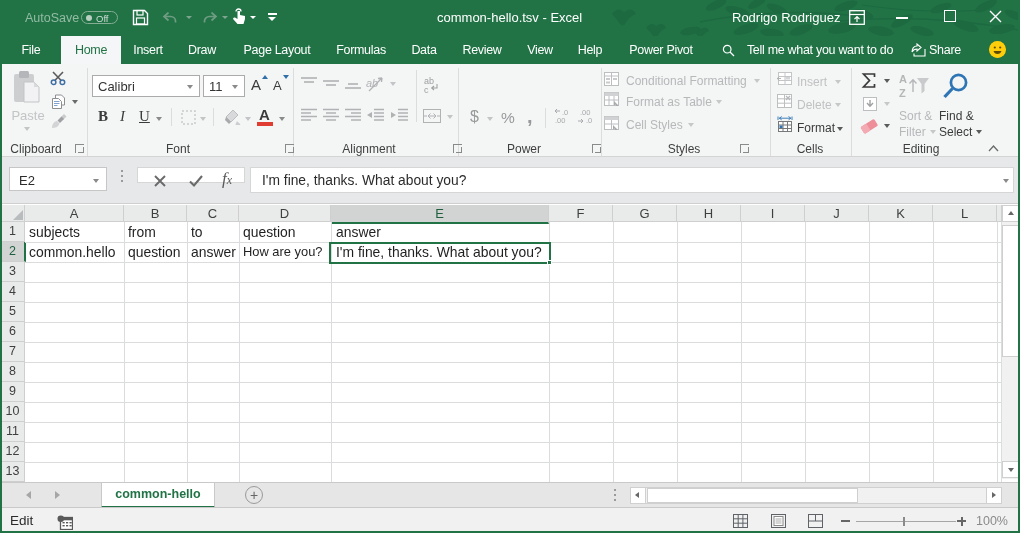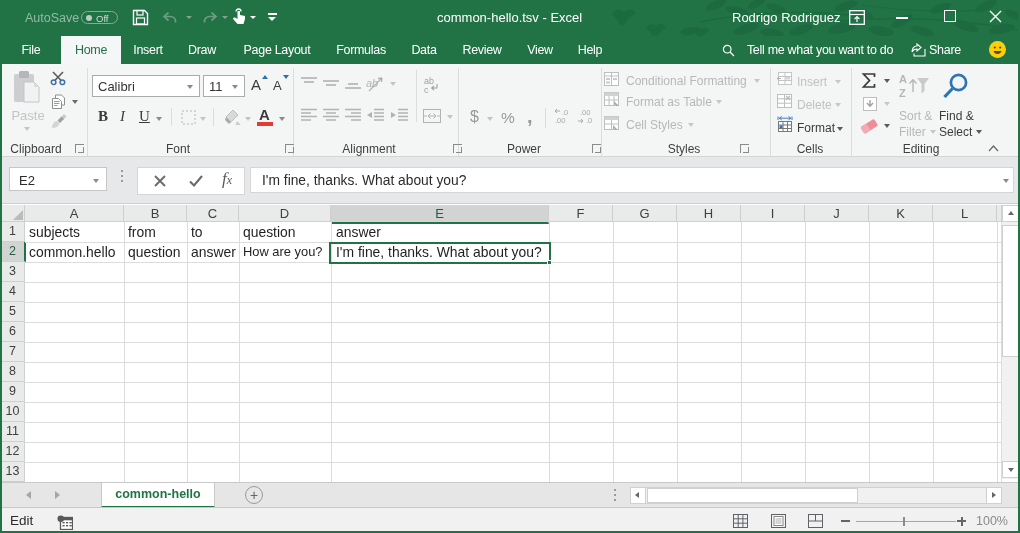--- a/index.html
+++ b/index.html
@@ -119,20 +119,21 @@
   <div class="rtab" style="left:14px;width:34px;">File</div>
   <div class="rtab" style="left:61px;width:60px;background:#f5f6f7;color:#217346;">Home</div>
   <div class="rtab" style="left:126px;width:44px;">Insert</div>
   <div class="rtab" style="left:180px;width:44px;">Draw</div>
   <div class="rtab" style="left:238px;width:78px;">Page Layout</div>
   <div class="rtab" style="left:329px;width:64px;">Formulas</div>
   <div class="rtab" style="left:406px;width:36px;">Data</div>
   <div class="rtab" style="left:456px;width:52px;">Review</div>
   <div class="rtab" style="left:520px;width:40px;">View</div>
   <div class="rtab" style="left:572px;width:36px;">Help</div>
+  <div class="rtab" style="left:622px;width:78px;">Power Pivot</div>
   <svg class="abs" style="left:722px;top:8px" width="13" height="13" viewBox="0 0 13 13">
     <circle cx="5.2" cy="5.2" r="3.8" fill="none" stroke="#fff" stroke-width="1.2"></circle>
     <line x1="8" y1="8" x2="12" y2="12" stroke="#fff" stroke-width="1.2"></line>
   </svg>
   <div class="rtab" style="left:737px;width:166px;font-size:12.5px;">Tell me what you want to do</div>
   <svg class="abs" style="left:911px;top:7px" width="16" height="14" viewBox="0 0 16 14">
     <path d="M10 4.5 L6 1 v2 c-3 0 -5 2.5 -5 6 c1 -2 2.5 -3 5 -3 v2 z" fill="none" stroke="#fff" stroke-width="1.1"></path>
     <path d="M3 10.5 v2.5 h11 v-7" fill="none" stroke="#fff" stroke-width="1.1"></path>
   </svg>
   <div class="rtab" style="left:924px;width:42px;">Share</div>
@@ -471,21 +472,21 @@
 <div class="abs" id="fbar">
   <div class="abs" style="left:9px;top:10px;width:98px;height:24px;background:#fff;border:1px solid #c6c6c6;">
     <span class="abs" style="left:9px;top:5px;font-size:13px;color:#2b2b2b;">E2</span>
     <div class="abs" style="left:83px;top:11px;">
         <div class="arrow-dn"></div>
       </div>
   </div>
   <div class="abs" style="left:121px;top:13px;width:2px;height:2px;background:#9a9a9a;"></div>
   <div class="abs" style="left:121px;top:18px;width:2px;height:2px;background:#9a9a9a;"></div>
   <div class="abs" style="left:121px;top:23px;width:2px;height:2px;background:#9a9a9a;"></div>
-  <div class="abs" style="left:137px;top:10px;width:108px;height:28px;background:#fff;border:1px solid #d6d6d6;">
+  <div class="abs" style="left:137px;top:10px;width:108px;height:16px;background:#fff;border:1px solid #d6d6d6;">
     <svg class="abs" style="left:15px;top:6px" width="14" height="14" viewBox="0 0 14 14">
         <path d="M2 2 L12 12 M12 2 L2 12" stroke="#6a6a6a" stroke-width="1.9"></path>
       </svg>
     <svg class="abs" style="left:50px;top:6px" width="16" height="14" viewBox="0 0 16 14">
         <path d="M2 7.5 L6 11.5 L14 2" fill="none" stroke="#6a6a6a" stroke-width="2.1"></path>
       </svg>
     <span class="abs" style="left:84px;top:1px;font-size:17px;font-style:italic;font-family:'Liberation Serif',serif;color:#5a5a5a;">f<span style="font-size:12px;">x</span></span>
   </div>
   <div class="abs" style="left:250px;top:10px;width:764px;height:26px;background:#fff;border:1px solid #d6d6d6;">
     <span class="abs" style="left:11px;top:5px;font-size:13.8px;color:#2b2b2b;">I'm fine, thanks. What about you?</span>

